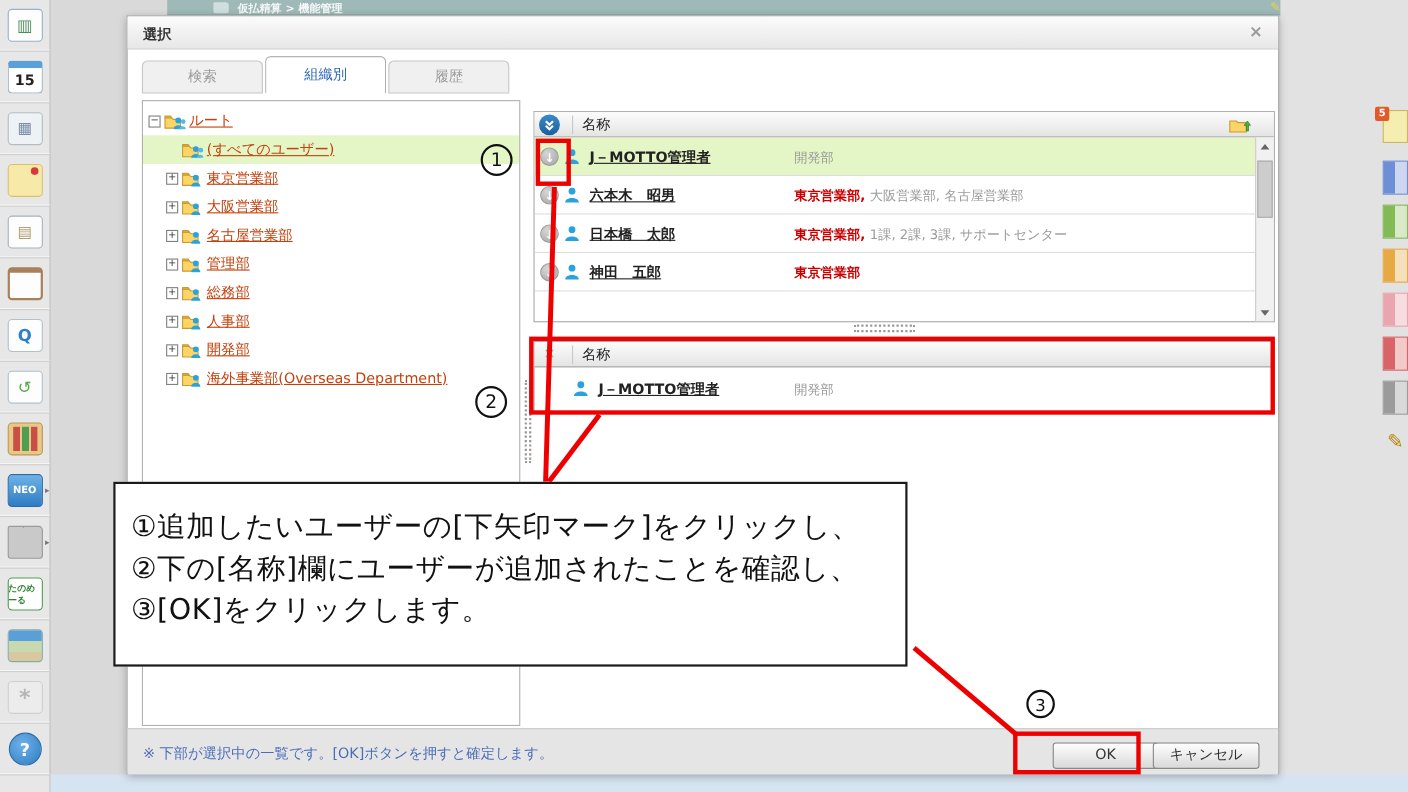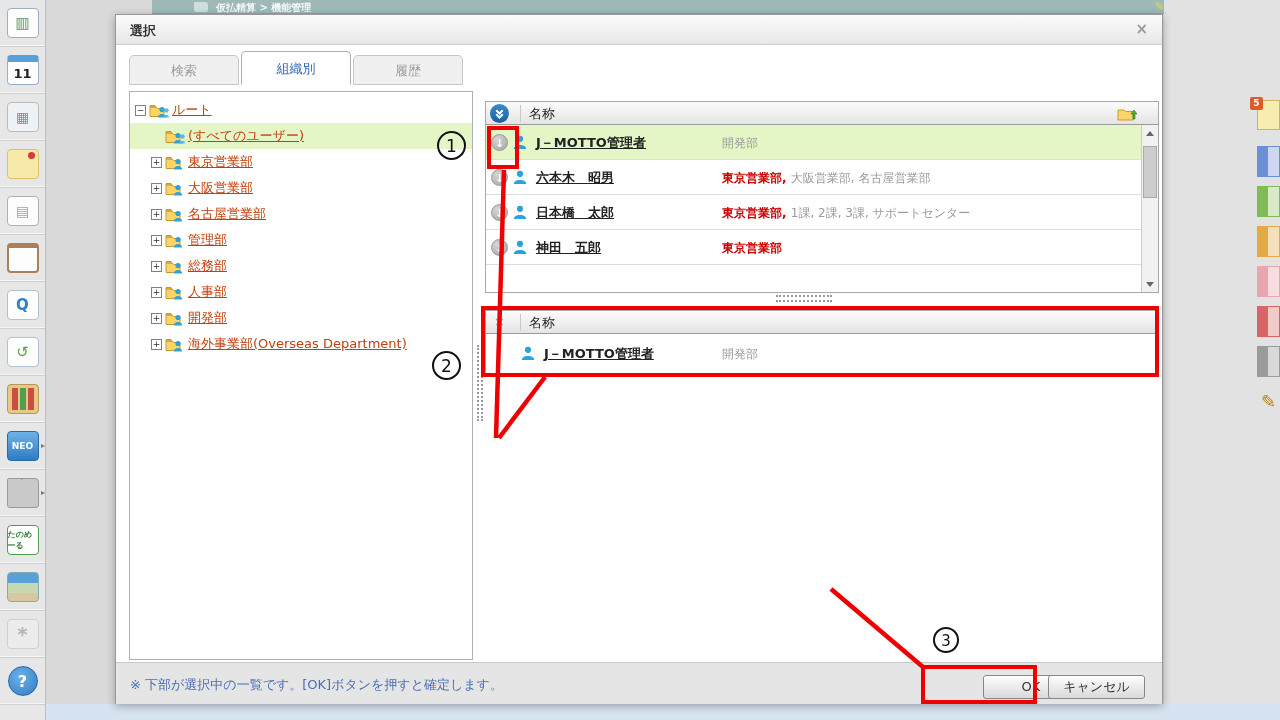--- a/index.html
+++ b/index.html
@@ -101,21 +101,21 @@
   .sb-btn { position:absolute; left:0; width:16px; height:16px; display:flex; align-items:center; justify-content:center; }
   .sb-up { top:0; } .sb-down { bottom:0; }
   .tri-up { width:0; height:0; border-left:4px solid transparent; border-right:4px solid transparent; border-bottom:5px solid #666; }
   .tri-down { width:0; height:0; border-left:4px solid transparent; border-right:4px solid transparent; border-top:5px solid #666; }
   #scroll-thumb { position:absolute; left:1px; top:21px; width:14px; height:52px; background:#cdcdcd; border:1px solid #aaa; }
 
   
   #dlg-footer { position:absolute; left:0px; top:647px; width:1046px; height:42px; background:#e5e5e5; border-top:1px solid #c9c9c9; }
   #footer-note { position:absolute; left:14px; top:13px; font-size:13px; color:#4a6db8; }
   .btn { position:absolute; top:12px; height:24px; background:linear-gradient(#fefefe,#d9d9d9); border:1px solid #888; border-radius:3px; font-size:13px; color:#333; text-align:center; line-height:22px; cursor:pointer; }
-  #btn-ok { left:867px; width:96px; }
+  #btn-ok { left:841px; width:96px; }
   #btn-cancel { left:932px; width:97px; }
 
   
   .ann-rect { position:absolute; border:4px solid #ee0000; z-index:6; }
   #ann-rect1 { left:487px; top:126px; width:32px; height:43px; }
   #ann-rect2 { left:481px; top:306px; width:678px; height:71px; }
   #ann-rect3 { left:921px; top:665px; width:116px; height:39px; }
   .ann-circle { position:absolute; border:2px solid #111; border-radius:50%; background:transparent; text-align:center; font-size:17px; color:#111; z-index:7; }
   #ann-c1 { left:437px; top:131px; width:29px; height:29px; line-height:27px; }
   #ann-c2 { left:432px; top:351px; width:29px; height:29px; line-height:27px; }
@@ -127,21 +127,21 @@
 </head>
 <body>
 
 <div id="screen">
 
   <div id="left-toolbar">
       <div class="lt-cell">
         <div class="sb icon-report">▥</div>
       </div>
       <div class="lt-cell">
-        <div class="sb icon-calendar">11</div>
+        <div class="sb icon-calendar">15</div>
       </div>
       <div class="lt-cell">
         <div class="sb icon-presentation">▦</div>
       </div>
       <div class="lt-cell">
         <div class="sb icon-memo"></div>
       </div>
       <div class="lt-cell">
         <div class="sb icon-board">▤</div>
       </div>
@@ -465,14 +465,19 @@
     <line x1="545" y1="377" x2="499" y2="438" stroke="#ee0000" stroke-width="4.5"></line>
     <line x1="831" y1="589" x2="923" y2="667" stroke="#ee0000" stroke-width="4.5"></line>
   </svg>
   <div id="ann-rect1" class="ann-rect"></div>
   <div id="ann-rect2" class="ann-rect"></div>
   <div id="ann-rect3" class="ann-rect"></div>
   <div id="ann-c1" class="ann-circle">1</div>
   <div id="ann-c2" class="ann-circle">2</div>
   <div id="ann-c3" class="ann-circle">3</div>
 
+  <div id="instruction-box">
+      <div class="instr-line">①追加したいユーザーの[下矢印マーク]をクリックし、</div>
+      <div class="instr-line">②下の[名称]欄にユーザーが追加されたことを確認し、</div>
+      <div class="instr-line">③[OK]をクリックします。</div>
+    </div>
 
 </div>
 
 </body></html>

